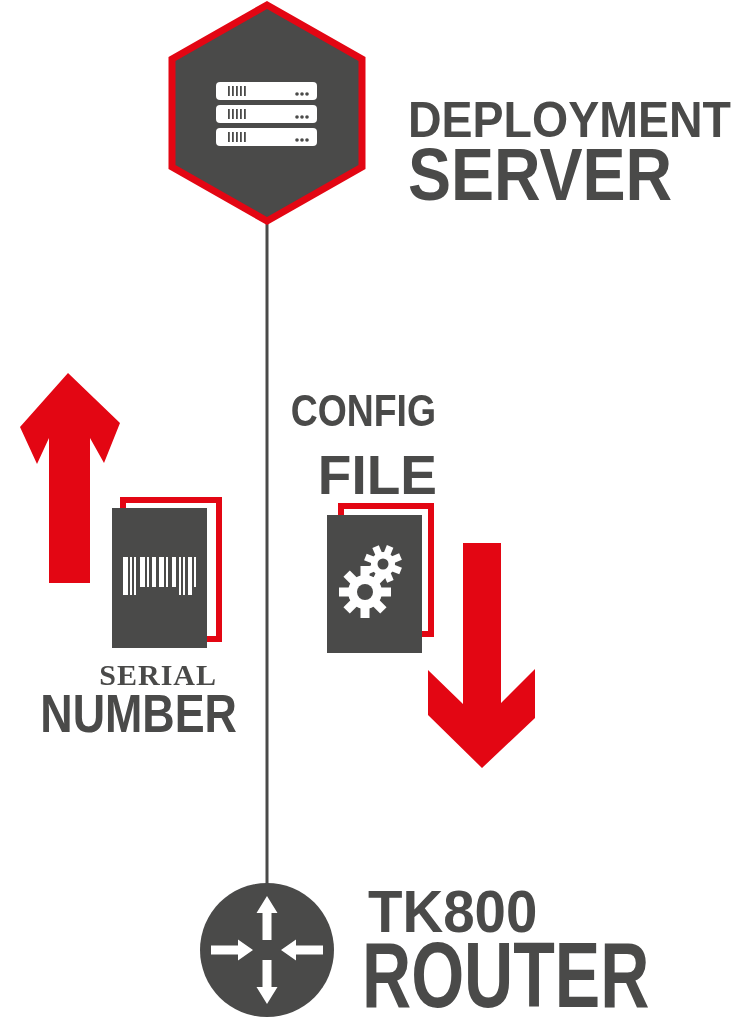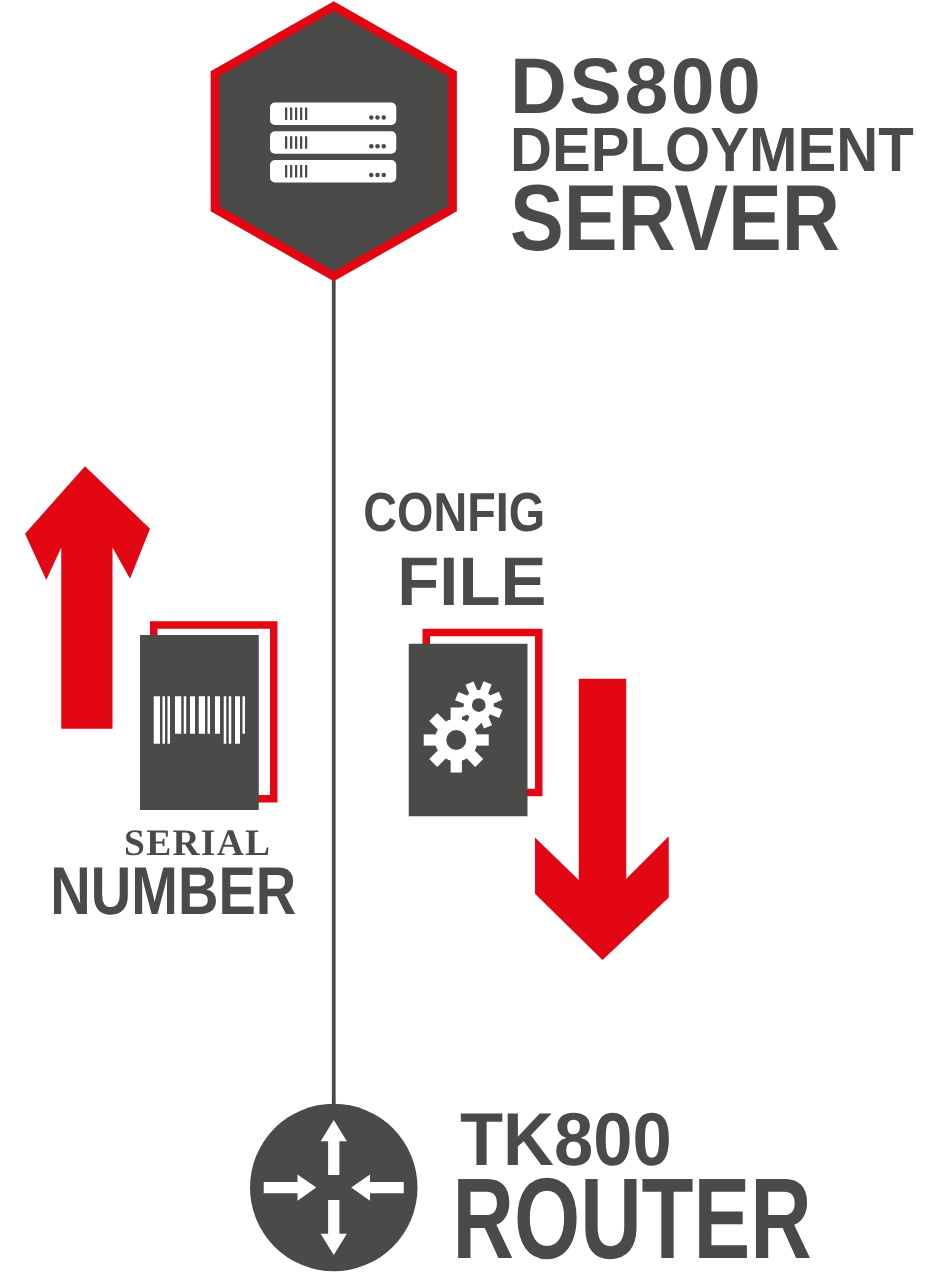--- a/index.html
+++ b/index.html
@@ -9,21 +9,21 @@
   .f-dark{fill:var(--dark-gray);}
   .f-red{fill:var(--red);}
   .f-white{fill:var(--white);}
   .s-red{stroke:var(--red);fill:none;}
   .s-dark{stroke:var(--dark-gray);}
   .label{position:absolute;color:var(--dark-gray);font-weight:700;line-height:1;white-space:nowrap;}
   .ds1{left:408px;top:38px;font-size:63px;letter-spacing:2px;}
   .ds2{left:408px;top:95px;font-size:50px;transform:scaleX(0.93);transform-origin:left top;}
   .ds3{left:408px;top:137px;font-size:75px;transform:scaleX(0.86);transform-origin:left top;}
   .cfg1{right:304px;top:389px;font-size:44px;text-align:right;transform:scaleX(0.85);transform-origin:right top;}
-  .cfg2{right:303px;top:438px;font-size:55px;text-align:right;}
+  .cfg2{right:303px;top:448px;font-size:55px;text-align:right;}
   .ser1{right:523px;top:660px;font-size:30px;text-align:right;letter-spacing:1px;font-family:Liberation Serif, serif;}
   .ser2{right:503px;top:686px;font-size:54px;text-align:right;transform:scaleX(0.83);transform-origin:right top;}
   .tk1{left:368px;top:882px;font-size:60px;transform:scaleX(0.94);transform-origin:left top;}
   .tk2{left:362px;top:929px;font-size:92px;transform:scaleX(0.74);transform-origin:left top;}
 </style>
 </head>
 <body>
 
 <div class="stage">
 
@@ -134,21 +134,20 @@
   <svg viewBox="0 0 740 1024">
     <circle cx="267" cy="950" r="67" class="f-dark"></circle>
     <g class="f-white">
       <polygon points="267,896 277.5,913 271.5,913 271.5,940 262.5,940 262.5,913 256.5,913"></polygon>
       <polygon points="267,1004 277.5,987 271.5,987 271.5,960 262.5,960 262.5,987 256.5,987"></polygon>
       <polygon points="253,950 238,939.5 238,945.5 211,945.5 211,954.5 238,954.5 238,960.5"></polygon>
       <polygon points="281,950 296,939.5 296,945.5 323,945.5 323,954.5 296,954.5 296,960.5"></polygon>
     </g>
   </svg>
 
-  <div class="label ds1">DS800</div>
   <div class="label ds2">DEPLOYMENT</div>
   <div class="label ds3">SERVER</div>
 
   <div class="label cfg1">CONFIG</div>
   <div class="label cfg2">FILE</div>
 
   <div class="label ser1">SERIAL</div>
   <div class="label ser2">NUMBER</div>
 
   <div class="label tk1">TK800</div>

